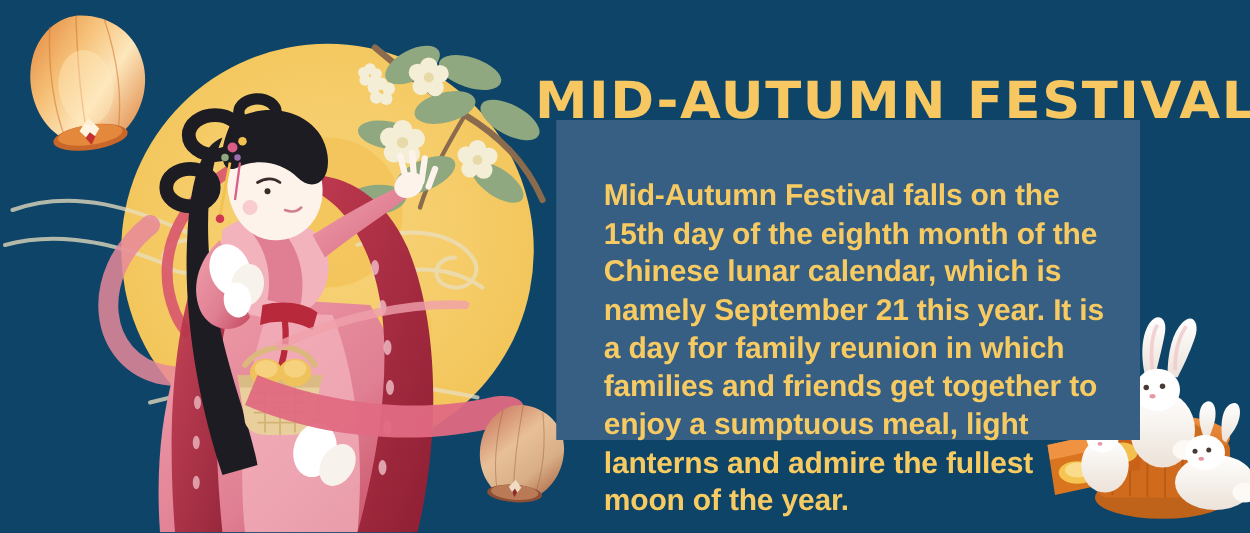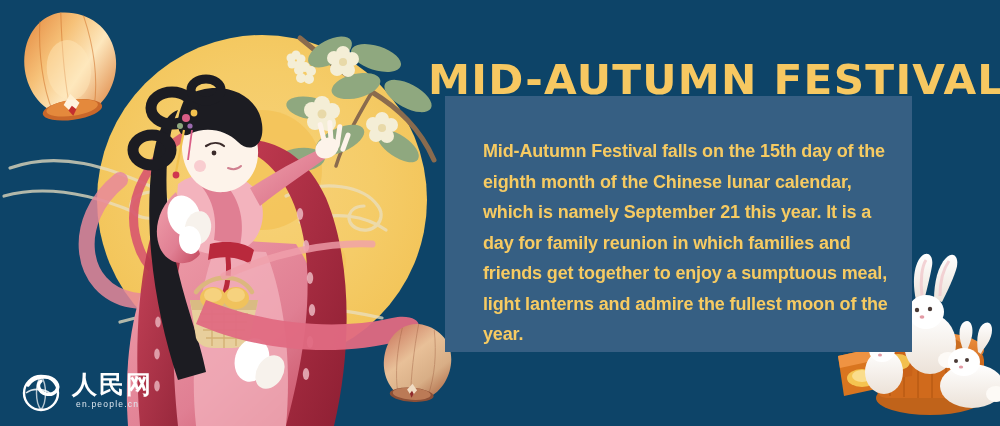--- a/index.html
+++ b/index.html
@@ -32,21 +32,21 @@
     background: #365f83;
   }
   #body-copy {
     position: absolute;
     left: 38px;
     top: 22px;
     width: 405px;
     color: #f7cb62;
     font-family: "Liberation Sans", sans-serif;
     font-weight: bold;
-    font-size: 18px;
+    font-size: 24px;
     line-height: 30.5px;
     letter-spacing: -0.15px;
   }
 
   
   #title {
     position: absolute;
     left: 428px;
     top: 29px;
     width: 540px;
@@ -439,25 +439,14 @@
       </g>
     </g>
   </svg>
 
   <div id="text-panel">
     <p id="body-copy">Mid-Autumn Festival falls on the 15th day of the eighth month of the Chinese lunar calendar, which is namely September 21 this year. It is a day for family reunion in which families and friends get together to enjoy a sumptuous meal, light lanterns and admire the fullest moon of the year.</p>
   </div>
 
   <h1 id="title">MID-AUTUMN FESTIVAL</h1>
 
-  <div id="logo">
-    <svg width="44" height="40" viewBox="0 0 44 40" style="position:absolute;left:0;top:1px;">
-      <circle cx="21" cy="21" r="17" fill="none" stroke="#ffffff" stroke-width="2.4"></circle>
-      <path d="M8 13 C 14 4, 30 2, 36 10 C 41 17, 34 24, 26 22 C 19 20, 16 13, 21 9" fill="none" stroke="#ffffff" stroke-width="3.4" stroke-linecap="round"></path>
-      <path d="M6 21 C 12 16, 24 16, 31 22" fill="none" stroke="#ffffff" stroke-width="1.6" opacity="0.85"></path>
-      <path d="M21 4 C 15 12, 15 30, 21 38" fill="none" stroke="#ffffff" stroke-width="1.4" opacity="0.7"></path>
-      <path d="M21 4 C 27 12, 27 30, 21 38" fill="none" stroke="#ffffff" stroke-width="1.4" opacity="0.7"></path>
-    </svg>
-    <div id="logo-cn">人民网</div>
-    <div id="logo-url">en.people.cn</div>
-  </div>
 
 </div>
 
 </body></html>

